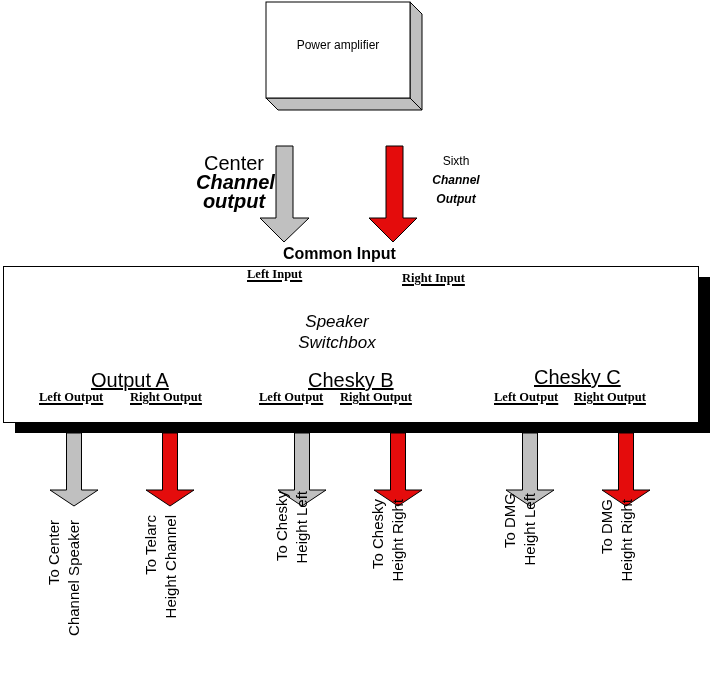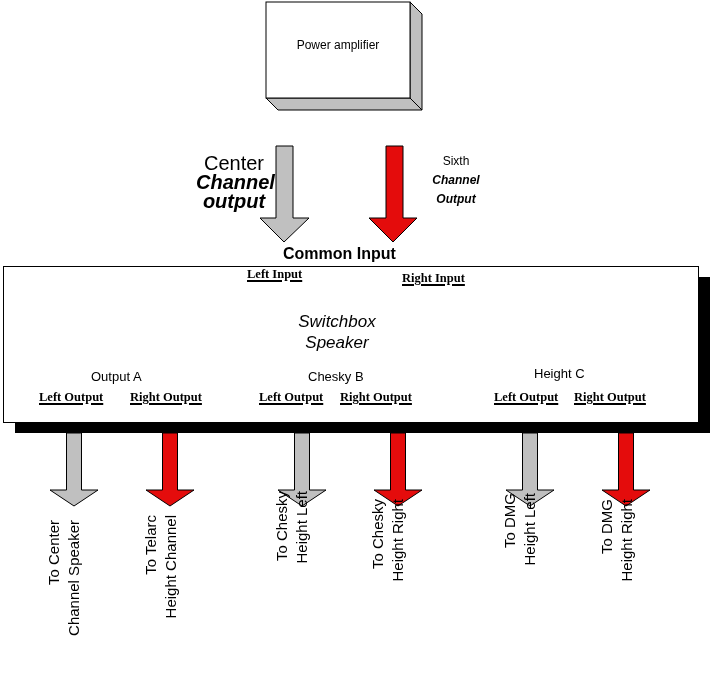--- a/index.html
+++ b/index.html
@@ -7,21 +7,21 @@
          font-family: "Liberation Sans", sans-serif; color: #000; }
   svg.diagram { position: absolute; left: 0; top: 0; }
   .t { position: absolute; white-space: nowrap; font-family: "Liberation Sans", sans-serif; }
   .amp-label { left: 266px; top: 38px; width: 144px; text-align: center; font-size: 12px; }
   .ctr-label { left: 196px; top: 154px; width: 76px; text-align: center; font-size: 20px; line-height: 19px; }
   .six-label { left: 418px; top: 152px; width: 76px; text-align: center; font-size: 12px; line-height: 19px; }
   .b { font-weight: bold; font-style: italic; }
   .common { left: 283px; top: 245px; font-size: 16px; font-weight: bold; }
   .u { font-family: "Liberation Serif", serif; font-weight: bold; font-size: 12.5px; text-decoration: underline; text-underline-offset: 2px; text-decoration-thickness: 2px; }
   .sw-title { left: 250px; top: 311px; width: 174px; text-align: center; font-style: italic; font-size: 17px; line-height: 21px; }
-  .out-head { font-size: 13px; }
+  .out-head { font-size: 20px; text-decoration: underline; }
   .vlabel { position: absolute; font-size: 15px; line-height: 20px; white-space: nowrap;
             transform: rotate(-90deg); transform-origin: left top; text-align: right; width: 150px; }
 </style>
 </head>
 <body>
 
 <svg class="diagram" width="712" height="677" viewBox="0 0 712 677">
 
   <g>
     <polygon points="410,2 422,14 422,110 410,98" fill="#c0c0c0" stroke="#000" stroke-width="1"></polygon>
@@ -56,33 +56,33 @@
   <div>Sixth</div>
   <div class="b">Channel</div>
   <div class="b">Output</div>
 </div>
 
 <div class="t common">Common Input</div>
 <div class="t u" style="left:247px; top:267px;">Left Input</div>
 <div class="t u" style="left:363px; top:271px;margin-left:39px;">Right Input</div>
 
 <div class="t sw-title">
+  <div>Speaker</div>
   <div>Switchbox</div>
-  <div>Speaker</div>
 </div>
 
 <div class="t out-head" style="left:91px; top:369px;">Output A</div>
 <div class="t u" style="left:39px; top:390px;">Left Output</div>
 <div class="t u" style="left:130px; top:390px;">Right Output</div>
 
 <div class="t out-head" style="left:308px; top:369px;">Chesky B</div>
 <div class="t u" style="left:259px; top:390px;">Left Output</div>
 <div class="t u" style="left:340px; top:390px;">Right Output</div>
 
-<div class="t out-head" style="left:534px; top:366px;">Height C</div>
+<div class="t out-head" style="left:534px; top:366px;">Chesky C</div>
 <div class="t u" style="left:494px; top:390px;">Left Output</div>
 <div class="t u" style="left:574px; top:390px;">Right Output</div>
 
 <div class="vlabel" style="left:44px; top:670px;">
   <div>To Center</div>
   <div>Channel Speaker</div>
 </div>
 <div class="vlabel" style="left:141px; top:665px;">
   <div>To Telarc</div>
   <div>Height Channel</div>

